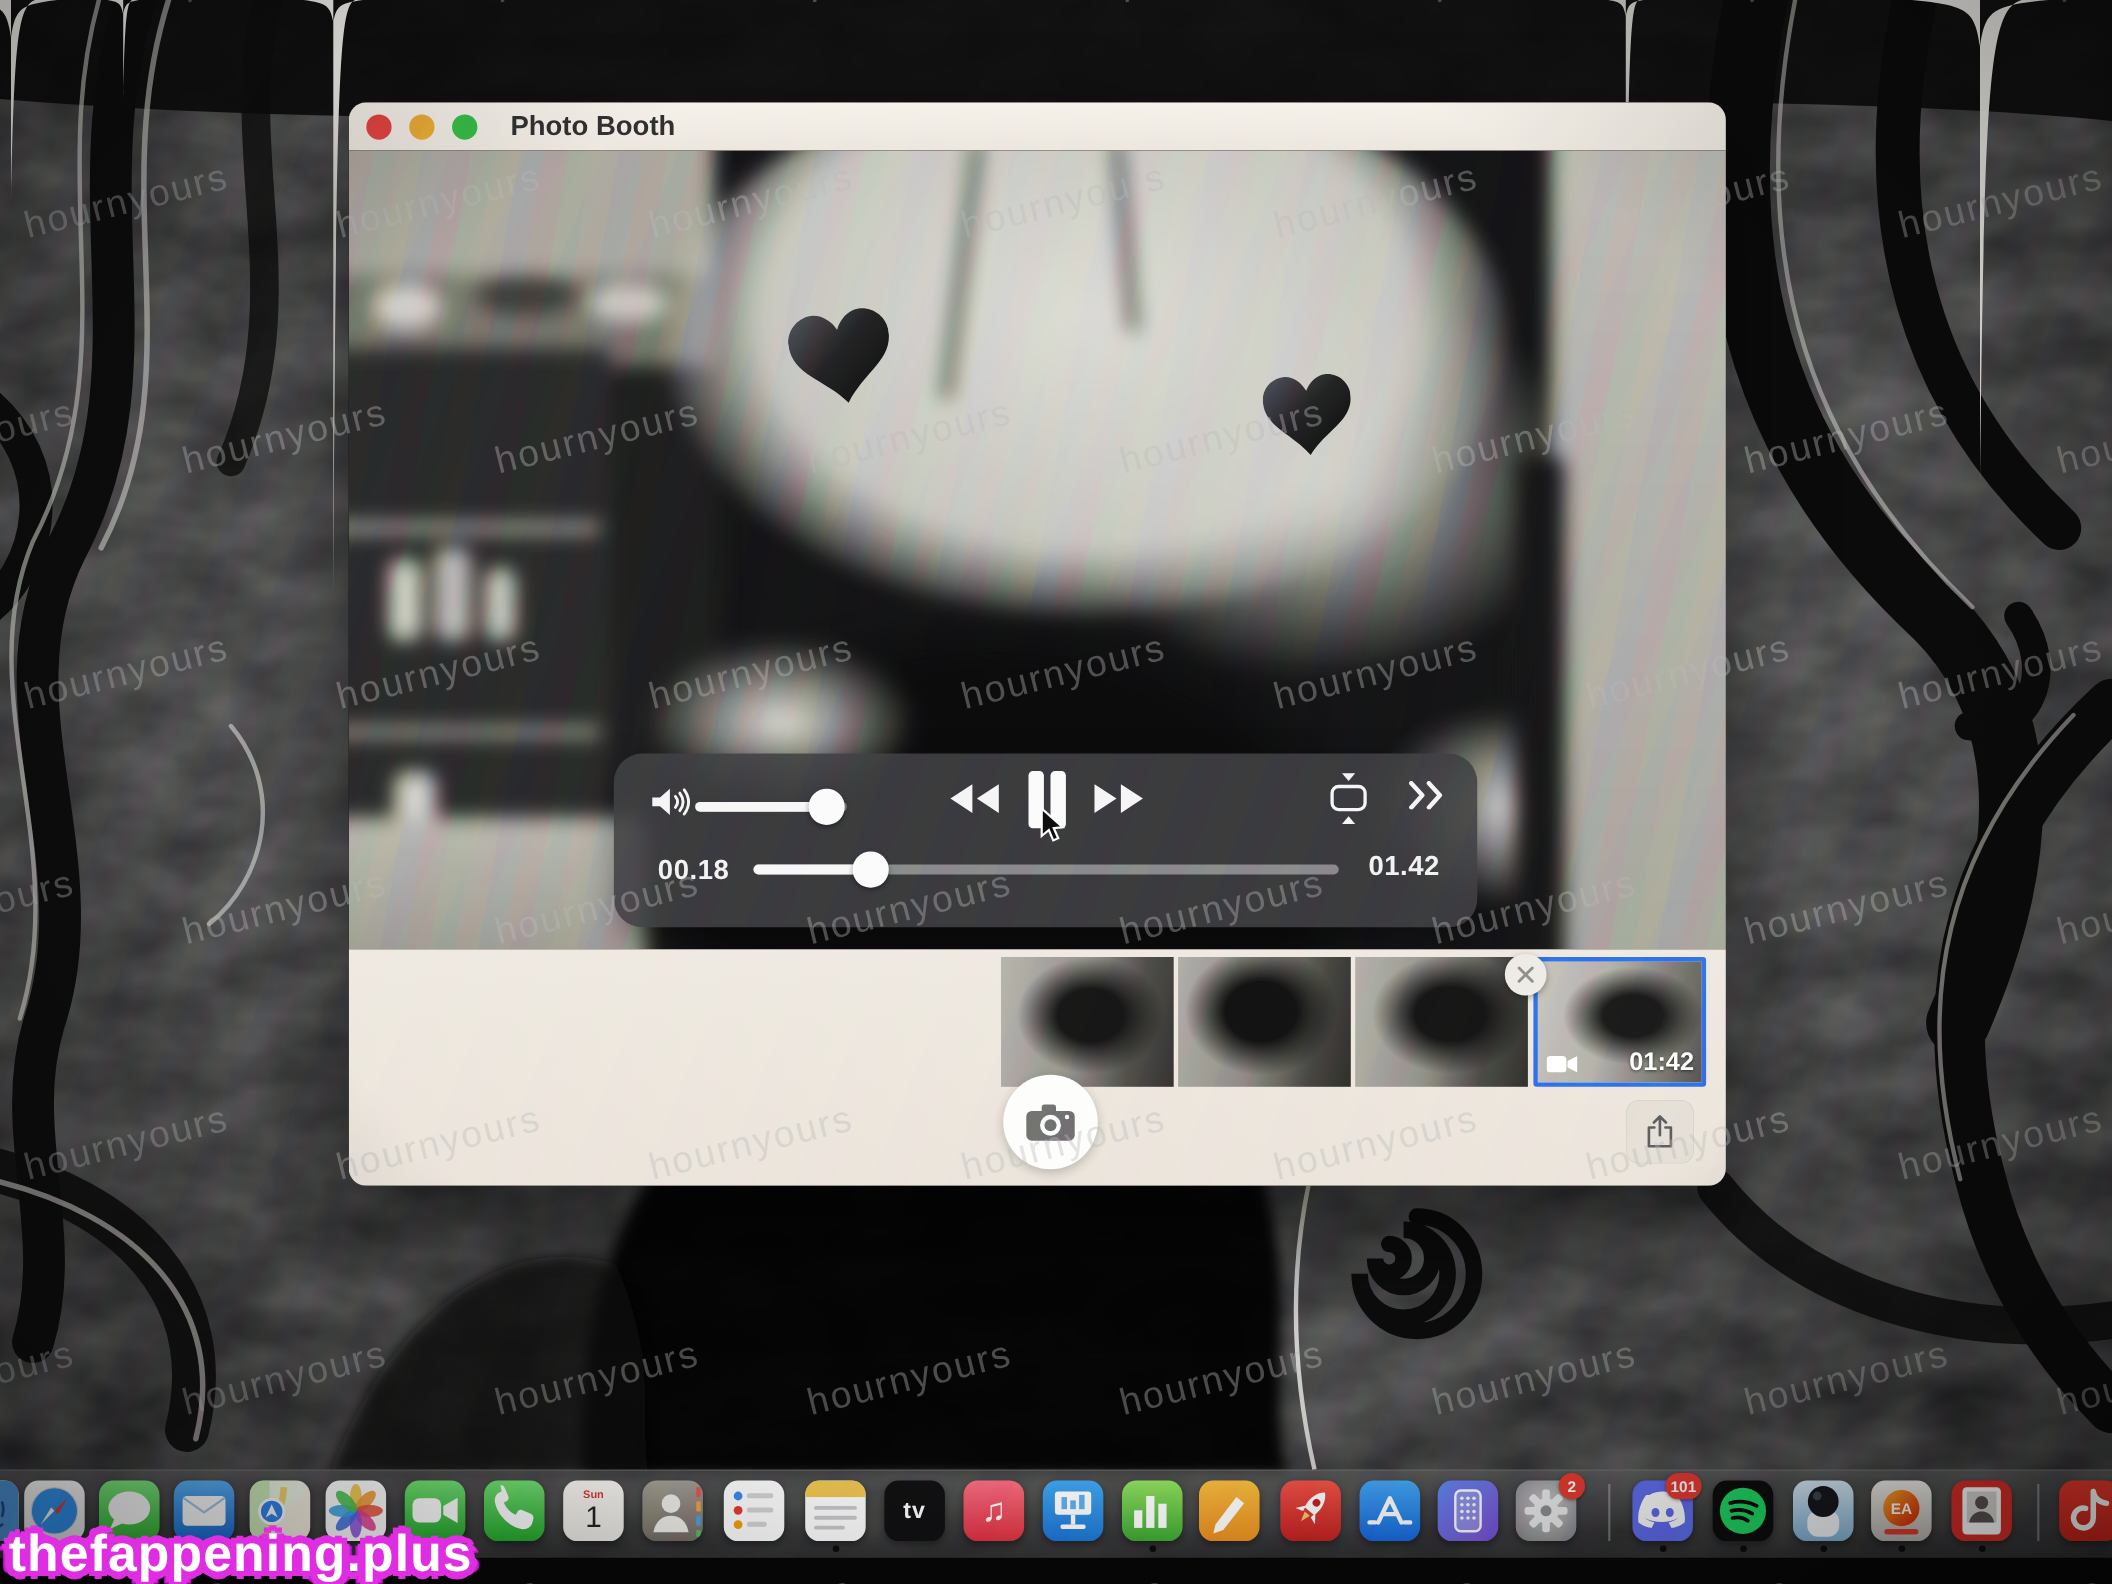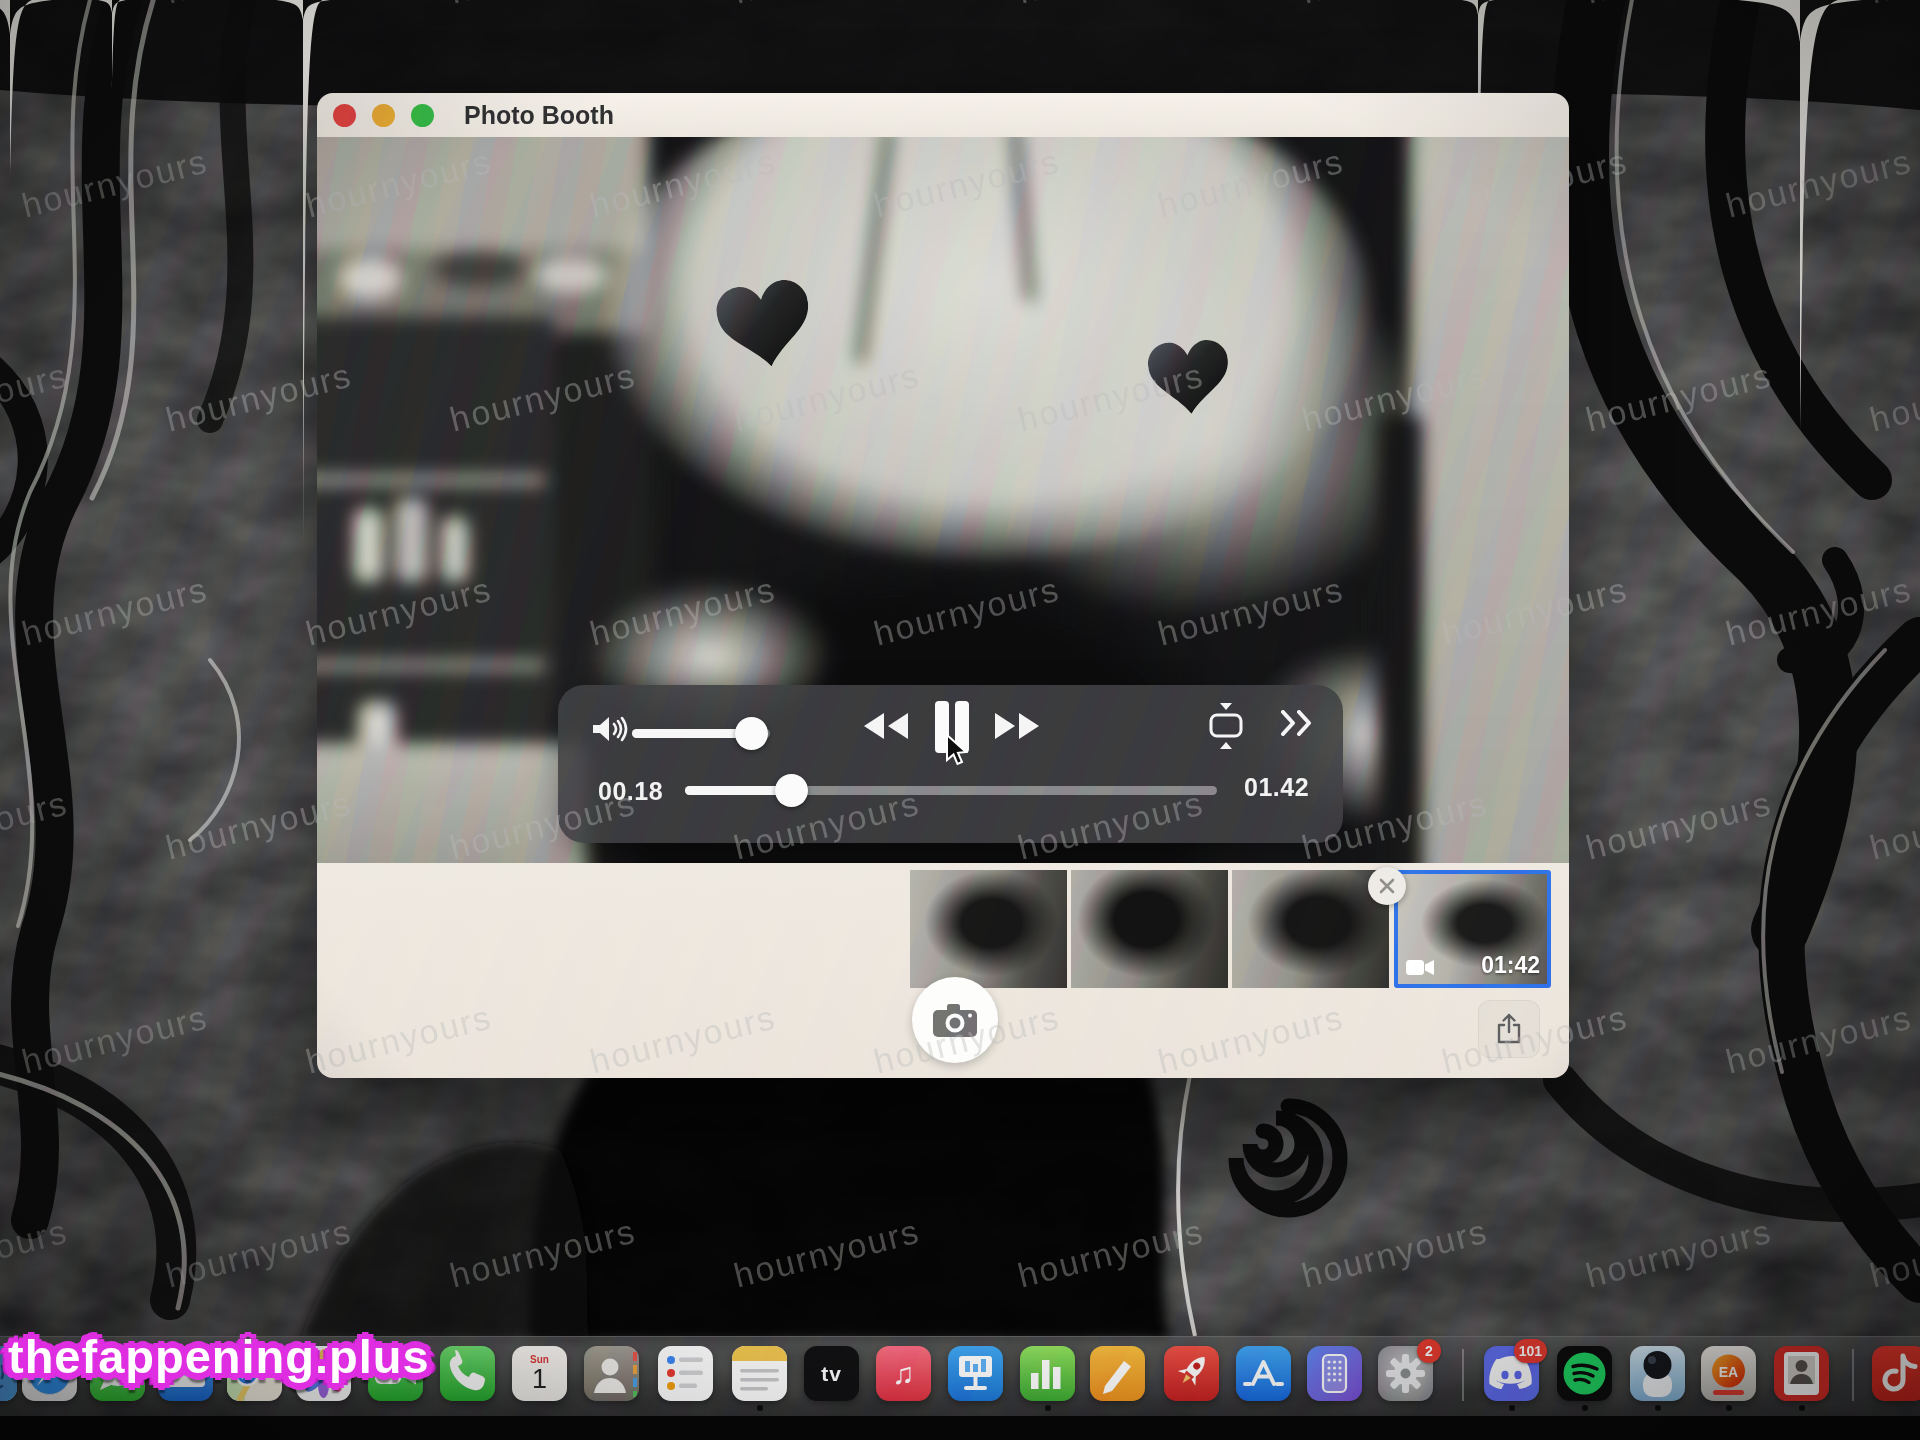--- a/index.html
+++ b/index.html
@@ -7,21 +7,21 @@
          font-family:"Liberation Sans",sans-serif;}
   #stage *{box-sizing:border-box;}
 
   
   #wallpaper{position:absolute;inset:0;z-index:0;}
 
   
   #wm-layer{position:absolute;inset:0;z-index:62;pointer-events:none;overflow:hidden;}
   .wm{position:absolute;font-size:34px;letter-spacing:2px;color:rgba(185,185,185,.38);
       transform:rotate(-14deg);white-space:nowrap;font-weight:400;}
-  #brandmark{position:absolute;left:8px;top:1329px;z-index:66;font-size:47px;font-weight:bold;
+  #brandmark{position:absolute;left:8px;top:1384px;z-index:66;font-size:47px;font-weight:bold;
       letter-spacing:1px;color:#fff;pointer-events:none;
       text-shadow:
         -7px 0 0 #df2ee2, 7px 0 0 #df2ee2, 0 -7px 0 #df2ee2, 0 7px 0 #df2ee2,
         -5px -5px 0 #df2ee2, 5px -5px 0 #df2ee2, -5px 5px 0 #df2ee2, 5px 5px 0 #df2ee2,
         -9px 2px 1px #c61ec9, 9px 2px 1px #c61ec9, 0 10px 2px rgba(0,0,0,.45);}
 
   
   #moire{position:absolute;inset:0;z-index:63;pointer-events:none;mix-blend-mode:overlay;opacity:.45;
     background:repeating-linear-gradient(112deg,
       rgba(255,140,190,.12) 0 16px, rgba(150,255,170,.12) 16px 32px,

